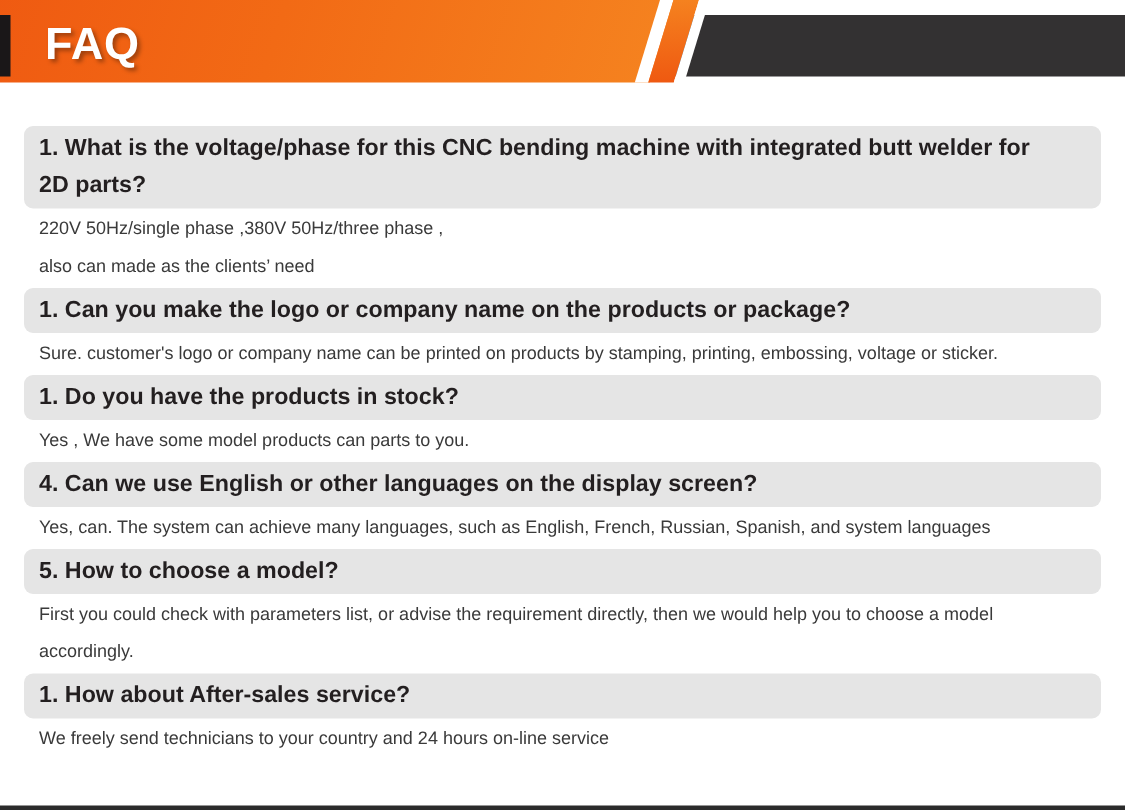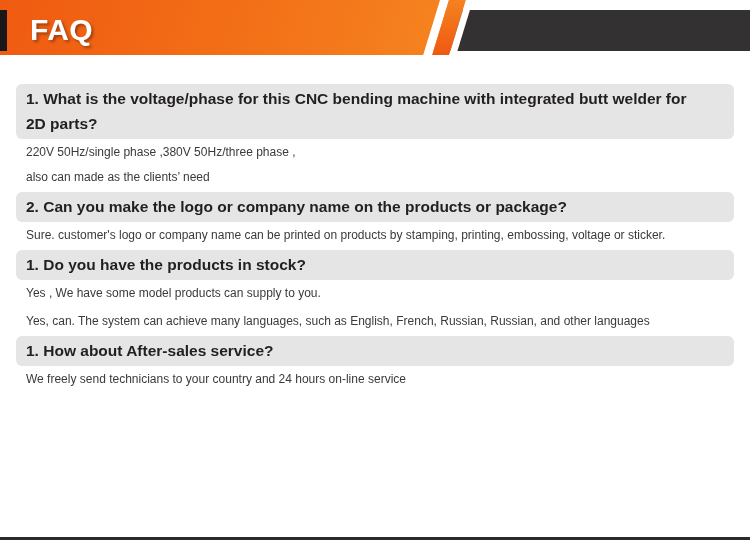--- a/index.html
+++ b/index.html
@@ -149,33 +149,38 @@
 
 <div class="faq-list">
 
   <div class="faq-item">
     <div class="faq-question">1. What is the voltage/phase for this CNC bending machine with integrated butt welder for 2D parts?</div>
     <div class="faq-answer">220V 50Hz/single phase ,380V 50Hz/three phase ,
 also can made as the clients’ need</div>
   </div>
 
   <div class="faq-item">
-    <div class="faq-question">2. Can you make the logo or company name on the products or package?</div>
+    <div class="faq-question">1. Can you make the logo or company name on the products or package?</div>
     <div class="faq-answer">Sure. customer's  logo or company name can be printed on products by stamping, printing, embossing, voltage or sticker.</div>
   </div>
 
   <div class="faq-item">
     <div class="faq-question">1. Do you have the products in stock?</div>
-    <div class="faq-answer">Yes , We have some model products can supply to you.</div>
+    <div class="faq-answer">Yes , We have some model products can parts to you.</div>
   </div>
 
   <div class="faq-item">
-    <div class="faq-answer">Yes, can. The system can achieve many languages, such as English, French, Russian, Russian, and other languages</div>
+    <div class="faq-question">4. Can we use English or other languages on the display screen?</div>
+    <div class="faq-answer">Yes, can. The system can achieve many languages, such as English, French, Russian, Spanish, and system languages</div>
   </div>
 
+  <div class="faq-item">
+    <div class="faq-question">5. How to choose a model?</div>
+    <div class="faq-answer">First you could check with parameters list, or advise the requirement directly, then we would help you to choose a model accordingly.</div>
+  </div>
 
   <div class="faq-item">
     <div class="faq-question">1. How about After-sales service?</div>
     <div class="faq-answer">We freely send technicians to your country and 24 hours on-line service</div>
   </div>
 
 </div>
 
 <div class="bottom-rule"></div>
 

